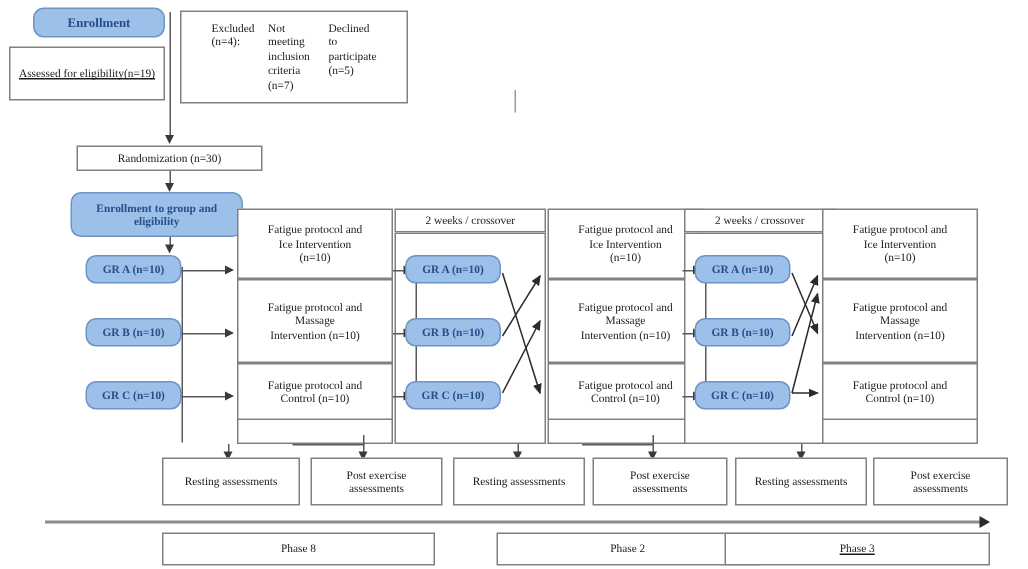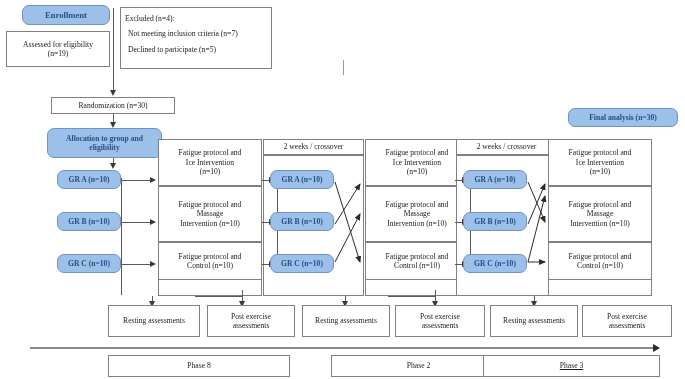--- a/index.html
+++ b/index.html
@@ -74,50 +74,49 @@
   .fs9  { font-size:8.6px; }
   .fs8  { font-size:7.6px; }
 </style>
 </head>
 <body>
 
 <div id="stage">
 
   <div class="blue fs9" style="left:22px;top:5px;width:88px;height:20px;">Enrollment</div>
 
-  <div class="box fs8" style="left:6px;top:31px;width:104px;height:36px;flex-direction:column;">
+  <div class="box fs8" style="left:6px;top:31px;width:104px;height:36px;flex-direction:row;text-decoration:underline;">
     <span>Assessed for eligibility</span>
     <span>(n=19)</span>
   </div>
 
-  <div class="box tl fs8" style="left:120px;top:7px;width:152px;height:62px;flex-direction:column;padding:6px 4px;gap:6px;">
+  <div class="box tl fs8" style="left:120px;top:7px;width:152px;height:62px;flex-direction:row;padding:6px 20px;gap:6px;">
     <span>Excluded (n=4):</span>
     <span style="padding-left:3px;">Not meeting inclusion criteria (n=7)</span>
     <span style="padding-left:3px;">Declined to participate (n=5)</span>
   </div>
 
   <div class="line vline" style="left:113px;top:8px;height:84px;"></div>
   <div class="arrowhead arrow-down" style="left:110px;top:90px;"></div>
 
   <div class="line vline" style="left:343px;top:60px;height:15px;background:#9a9a9a;"></div>
 
   <div class="box fs8" style="left:51px;top:97px;width:124px;height:17px;">Randomization (n=30)</div>
 
   <div class="line vline" style="left:113px;top:114px;height:11px;"></div>
   <div class="arrowhead arrow-down" style="left:110px;top:122px;"></div>
 
   <div class="blue fs8" style="left:47px;top:128px;width:115px;height:30px;flex-direction:column;">
-    <span>Allocation to group and</span>
+    <span>Enrollment to group and</span>
     <span>eligibility</span>
   </div>
 
   <div class="line vline" style="left:113px;top:158px;height:8px;"></div>
   <div class="arrowhead arrow-down" style="left:110px;top:163px;"></div>
 
-  <div class="blue fs8" style="left:568px;top:108px;width:110px;height:19px;">Final analysis (n=30)</div>
 
   <div class="blue fs8" style="left:57px;top:170px;width:64px;height:19px;">GR A (n=10)</div>
   <div class="blue fs8" style="left:57px;top:212px;width:64px;height:19px;">GR B (n=10)</div>
   <div class="blue fs8" style="left:57px;top:254px;width:64px;height:19px;">GR C (n=10)</div>
 
   <div class="line vline" style="left:121px;top:178px;height:117px;"></div>
 
   <div class="line hline" style="left:121px;top:180px;width:30px;"></div>
   <div class="arrowhead arrow-right" style="left:150px;top:176.5px;"></div>
 

